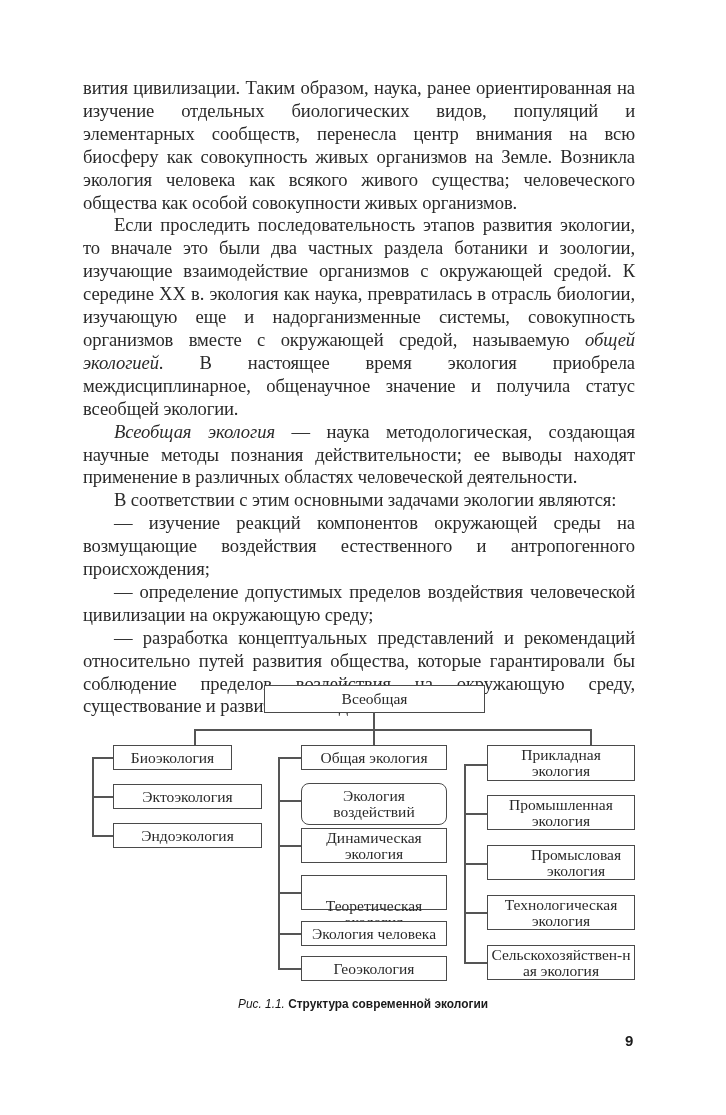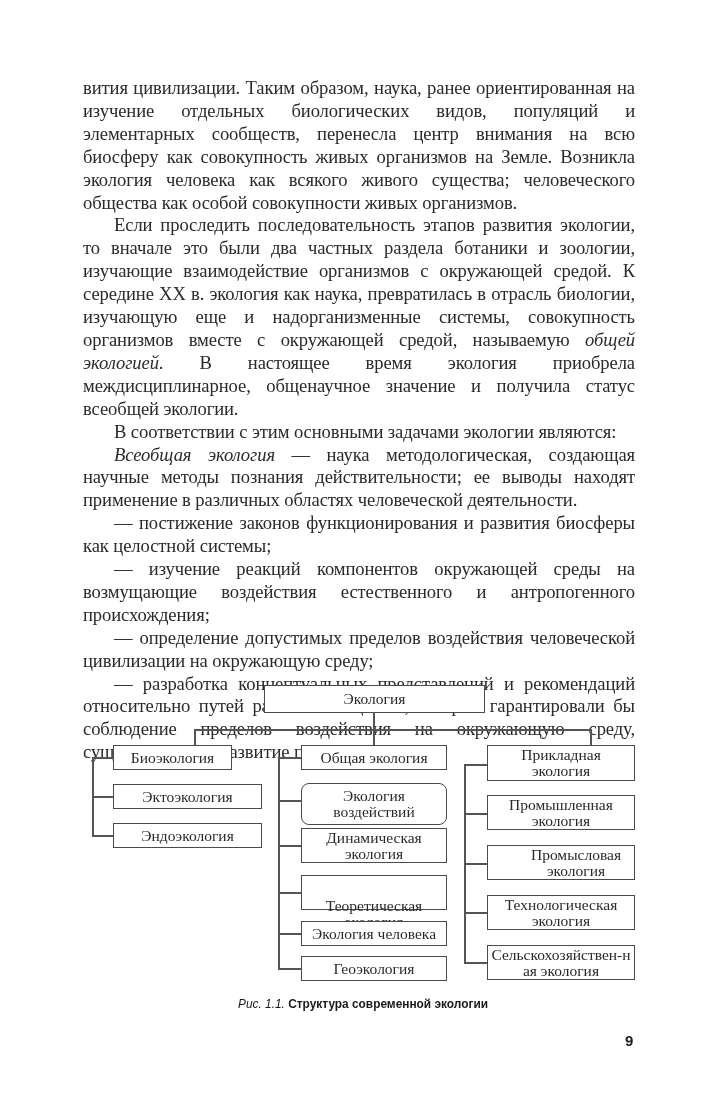--- a/index.html
+++ b/index.html
@@ -48,32 +48,31 @@
   }
 </style>
 </head>
 <body>
 
 <div class="page">
 
   <div class="text-block" id="text-block">
       <p><span>вития цивилизации. Таким образом, наука, ранее ориентированная на изучение отдельных биологических видов, популяций и элементарных сообществ, перенесла центр внимания на всю биосферу как совокупность живых организмов на Земле. Возникла экология человека как всякого живого существа; человеческого общества как особой совокупности живых организмов.</span></p>
       <p class="indent"><span>Если проследить последовательность этапов развития экологии, то вначале это были два частных раздела ботаники и зоологии, изучающие взаимодействие организмов с окружающей средой. К середине XX в. экология как наука, превратилась в отрасль биологии, изучающую еще и надорганизменные системы, совокупность организмов вместе с окружающей средой, называемую </span><em>общей экологией</em><span>. В настоящее время экология приобрела междисциплинарное, общенаучное значение и получила статус всеобщей экологии.</span></p>
+      <p class="indent"><em>Всеобщая экология</em><span> — наука методологическая, создающая научные методы познания действительности; ее выводы находят применение в различных областях человеческой деятельности.</span></p>
       <p class="indent"><span>В соответствии с этим основными задачами экологии являются:</span></p>
-      <p class="indent"><em>Всеобщая экология</em><span> — наука методологическая, создающая научные методы познания действительности; ее выводы находят применение в различных областях человеческой деятельности.</span></p>
-      <p class="indent"><span>— постижение законов функционирования и развития биосферы как целостной системы;</span></p>
       <p class="indent"><span>— изучение реакций компонентов окружающей среды на возмущающие воздействия естественного и антропогенного происхождения;</span></p>
       <p class="indent"><span>— определение допустимых пределов воздействия человеческой цивилизации на окружающую среду;</span></p>
       <p class="indent"><span>— разработка концептуальных представлений и рекомендаций относительно путей развития общества, которые гарантировали бы соблюдение пределов воздействия на окружающую среду, существование и развитие последней.</span></p>
     </div>
 
   <div class="diagram">
 
     <div class="box" style="left:264px; top:685px; width:221px; height:28px;">
-      <span>Экология</span>
+      <span>Всеобщая</span>
     </div>
 
     <div class="line" style="left:373px; top:712px; width:1.5px; height:18px;"></div>
     <div class="line" style="left:194px; top:729px; width:397px; height:1.5px;"></div>
     <div class="line" style="left:194px; top:729px; width:1.5px; height:16px;"></div>
     <div class="line" style="left:373px; top:729px; width:1.5px; height:16px;"></div>
     <div class="line" style="left:590px; top:729px; width:1.5px; height:16px;"></div>
 
     <div class="line" style="left:92px; top:757px; width:1.5px; height:79px;"></div>
     <div class="line" style="left:92px; top:757px; width:21px; height:1.5px;"></div>

